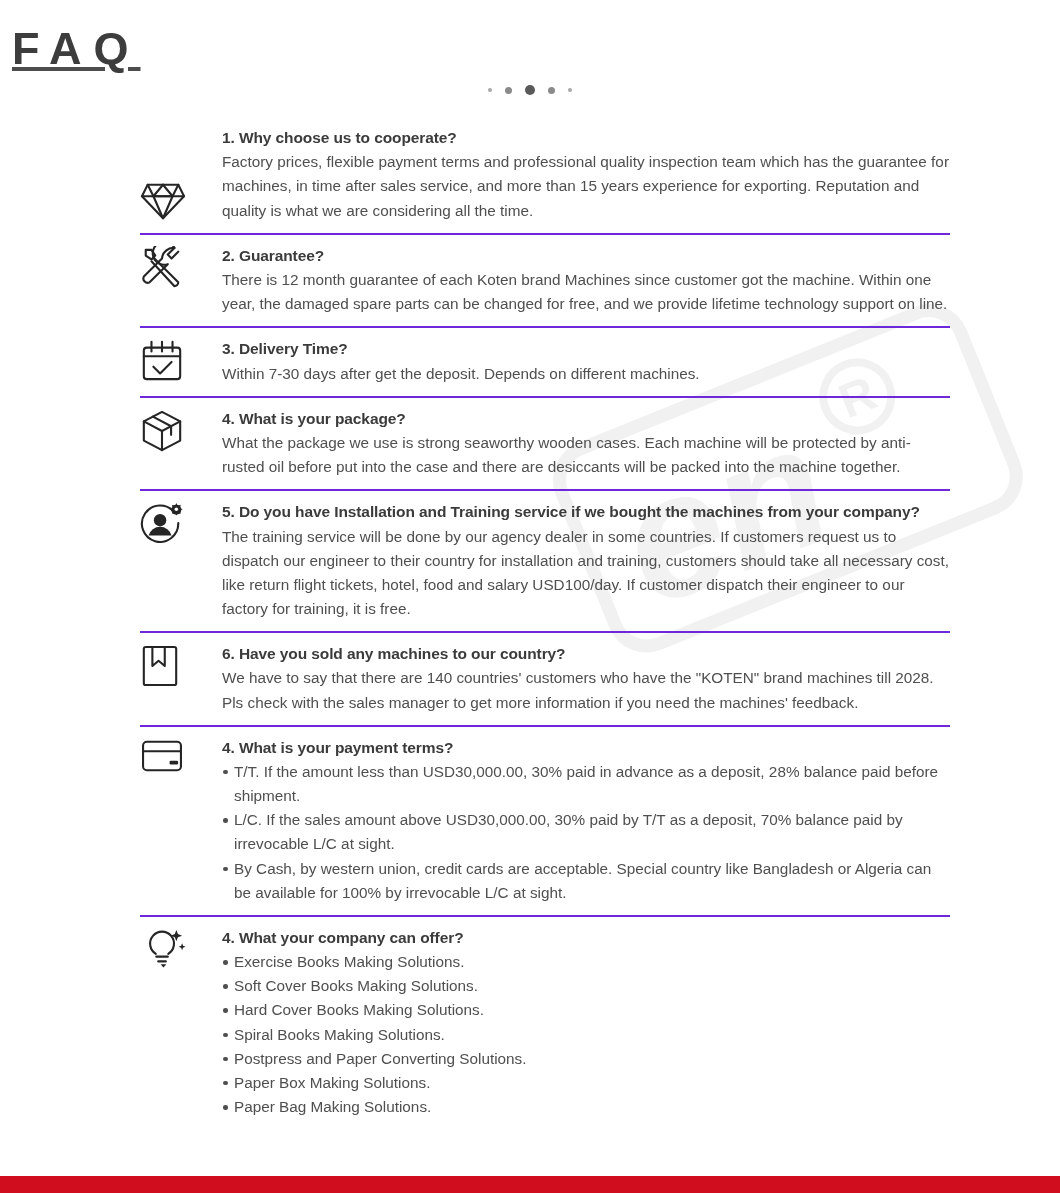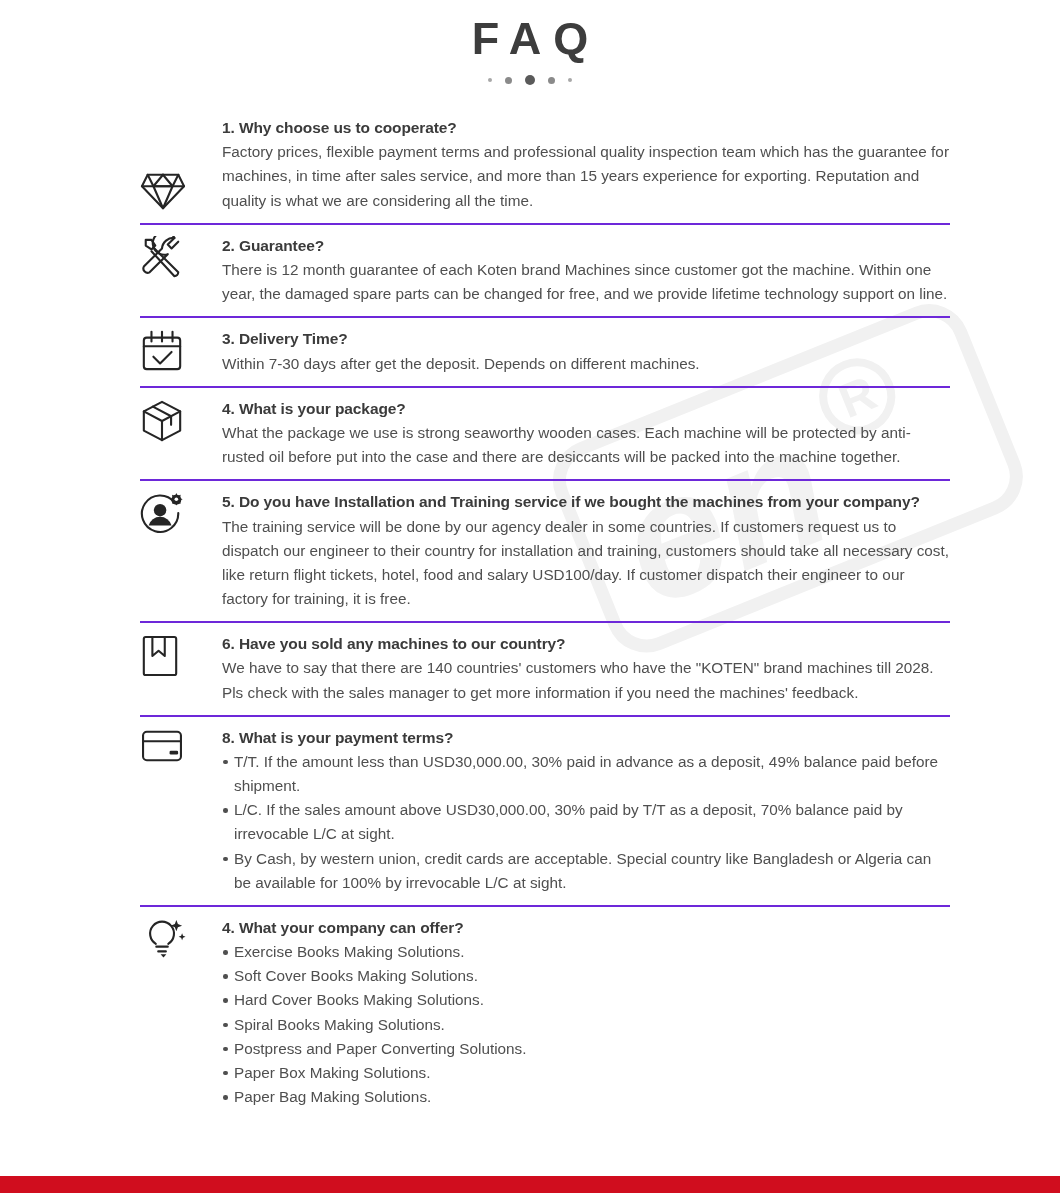--- a/index.html
+++ b/index.html
@@ -25,22 +25,23 @@
     transform: rotate(-22deg);
     opacity: 1;
     pointer-events: none;
     z-index: 0;
   }
 
   
   #faq-header {
     position: relative;
     z-index: 2;
-    padding-top: 16px;
-    text-align: center;
+    padding-top: 26px;
+    text-align: left;
+    text-decoration: underline;
   }
   #faq-title {
     font-size: 45px;
     font-weight: bold;
     letter-spacing: 12px;
     color: #3d3d3d;
     line-height: 1;
     padding-left: 12px;
   }
   #faq-dots {
@@ -240,23 +241,23 @@
     </div>
     <div class="faq-item">
       <div class="faq-icon">
         <svg width="44" height="36" viewBox="0 0 46 38">
       <rect stroke="#252525" fill="none" stroke-width="2.2" stroke-linejoin="round" stroke-linecap="round" x="3" y="4" width="40" height="30" rx="4"></rect>
       <path stroke="#252525" fill="none" stroke-width="2.2" stroke-linejoin="round" stroke-linecap="round" d="M3 14 H43"></path>
       <rect x="31" y="24" width="9" height="4" rx="1.3" fill="#252525"></rect>
     </svg>
       </div>
       <div class="faq-body">
-        <p class="faq-q">8. What is your payment terms?</p>
+        <p class="faq-q">4. What is your payment terms?</p>
         <ul class="faq-bullets">
-          <li>T/T. If the amount less than USD30,000.00, 30% paid in advance as a deposit, 49% balance paid before shipment.</li>
+          <li>T/T. If the amount less than USD30,000.00, 30% paid in advance as a deposit, 28% balance paid before shipment.</li>
           <li>L/C. If the sales amount above USD30,000.00, 30% paid by T/T as a deposit, 70% balance paid by irrevocable L/C at sight.</li>
           <li>By Cash, by western union, credit cards are acceptable. Special country like Bangladesh or Algeria can be available for 100% by irrevocable L/C at sight.</li>
         </ul>
       </div>
     </div>
     <div class="faq-item">
       <div class="faq-icon">
         <svg width="46" height="42" viewBox="0 0 48 44">
       <path stroke="#252525" fill="none" stroke-width="2.2" stroke-linejoin="round" stroke-linecap="round" d="M16.5 27 A12.5 12.5 0 1 1 29.5 27"></path>
       <path stroke="#252525" fill="none" stroke-width="2.2" stroke-linejoin="round" stroke-linecap="round" d="M17 30 H29"></path>

